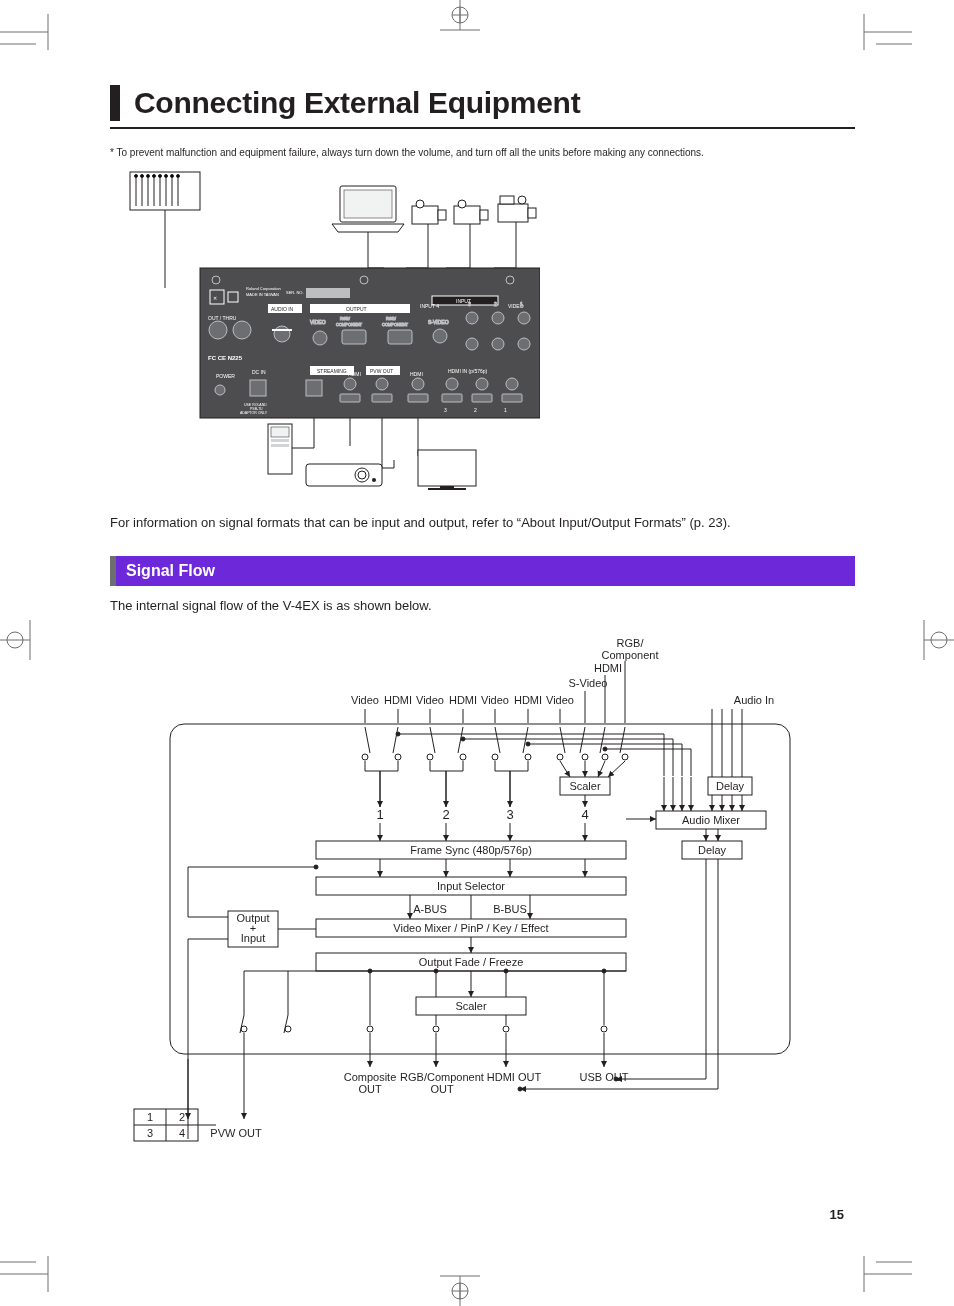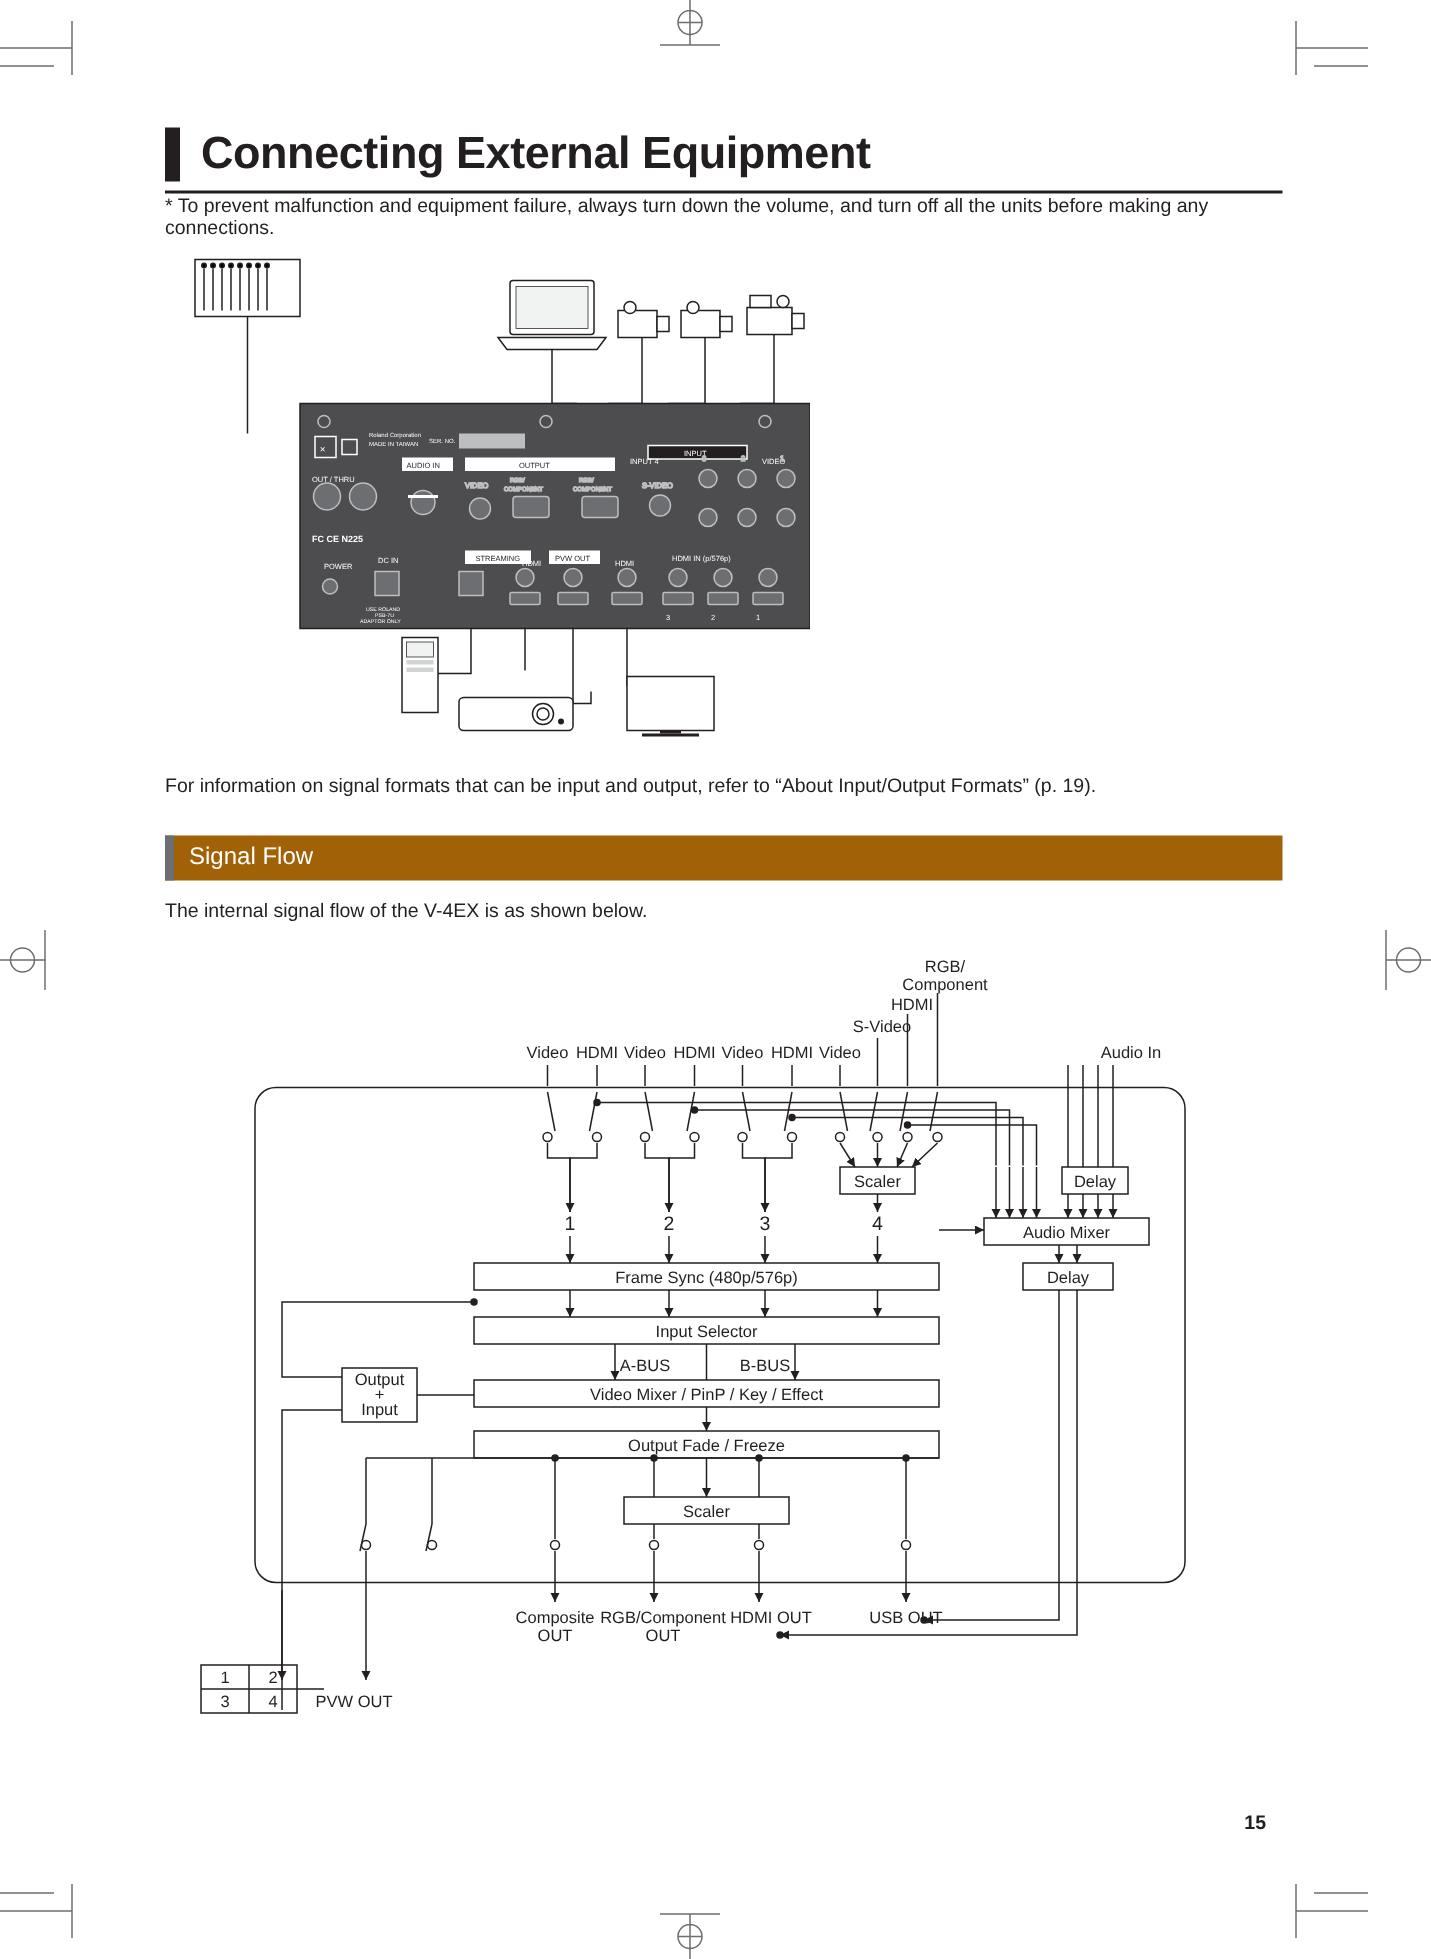--- a/index.html
+++ b/index.html
@@ -3,25 +3,25 @@
 <meta charset="utf-8">
 <style>
   html,body{margin:0;padding:0;background:#fff;font-family:"Helvetica Neue",Arial,sans-serif;color:#231f20}
   .page{width:954px;height:1306px;position:relative;margin:0 auto;box-sizing:border-box}
   .crop{position:absolute;stroke:#6d6e71;stroke-width:1;fill:none}
   .content{position:absolute;left:110px;top:85px;width:745px}
   .title-wrap{border-bottom:2px solid #231f20;padding-bottom:6px;display:flex;align-items:center}
   .title-bar{width:10px;height:36px;background:#231f20;margin-right:14px}
   .title{font-size:30px;font-weight:700;letter-spacing:-.3px}
   .intro{margin-top:22px;font-size:13px;line-height:1.45}
-  .footnote{font-size:13px;margin-top:0}
+  .footnote{font-size:10px;margin-top:18px}
   .conn-diagram{margin-top:10px;width:430px;height:335px;position:relative}
   .conn-diagram svg{width:100%;height:100%}
   .info2{font-size:13px;margin-top:12px}
-  .section-head{background:#a16207;color:#fff;font-weight:400;font-size:16px;padding:6px 10px;margin-top:26px;border-left:6px solid #6d6e71}
+  .section-head{background:#6d28d9;color:#fff;font-weight:700;font-size:16px;padding:6px 10px;margin-top:26px;border-left:6px solid #6d6e71}
   .sub-intro{font-size:13px;margin-top:12px}
   .flow{margin-top:6px;width:745px;height:540px;position:relative;font-size:11px}
   .flow svg{width:100%;height:100%}
   .flow .lbl{font-size:11px;fill:#231f20}
   .page-num{position:absolute;right:110px;bottom:84px;font-weight:700;font-size:13px}
 </style>
 </head>
 <body>
 
 <div class="page">
@@ -244,21 +244,21 @@
         </g>
 
         <g transform="translate(308,282)">
           <rect x="0" y="0" width="58" height="36" fill="#fff" stroke="#231f20"></rect>
           <rect x="10" y="38" width="38" height="2" fill="#231f20"></rect>
           <rect x="22" y="36" width="14" height="2" fill="#231f20"></rect>
         </g>
       </svg>
     </div>
 
-    <div class="info2">For information on signal formats that can be input and output, refer to “About Input/Output Formats” (p. 19).</div>
+    <div class="info2">For information on signal formats that can be input and output, refer to “About Input/Output Formats” (p. 23).</div>
 
     <div class="section-head">Signal Flow</div>
     <div class="sub-intro">The internal signal flow of the V-4EX is as shown below.</div>
 
     <div class="flow">
       <svg viewBox="0 0 745 540">
         <defs>
           <marker id="ah" markerWidth="8" markerHeight="8" refX="6" refY="3" orient="auto">
             <path d="M0 0 L6 3 L0 6 z" fill="#231f20"></path>
           </marker>

